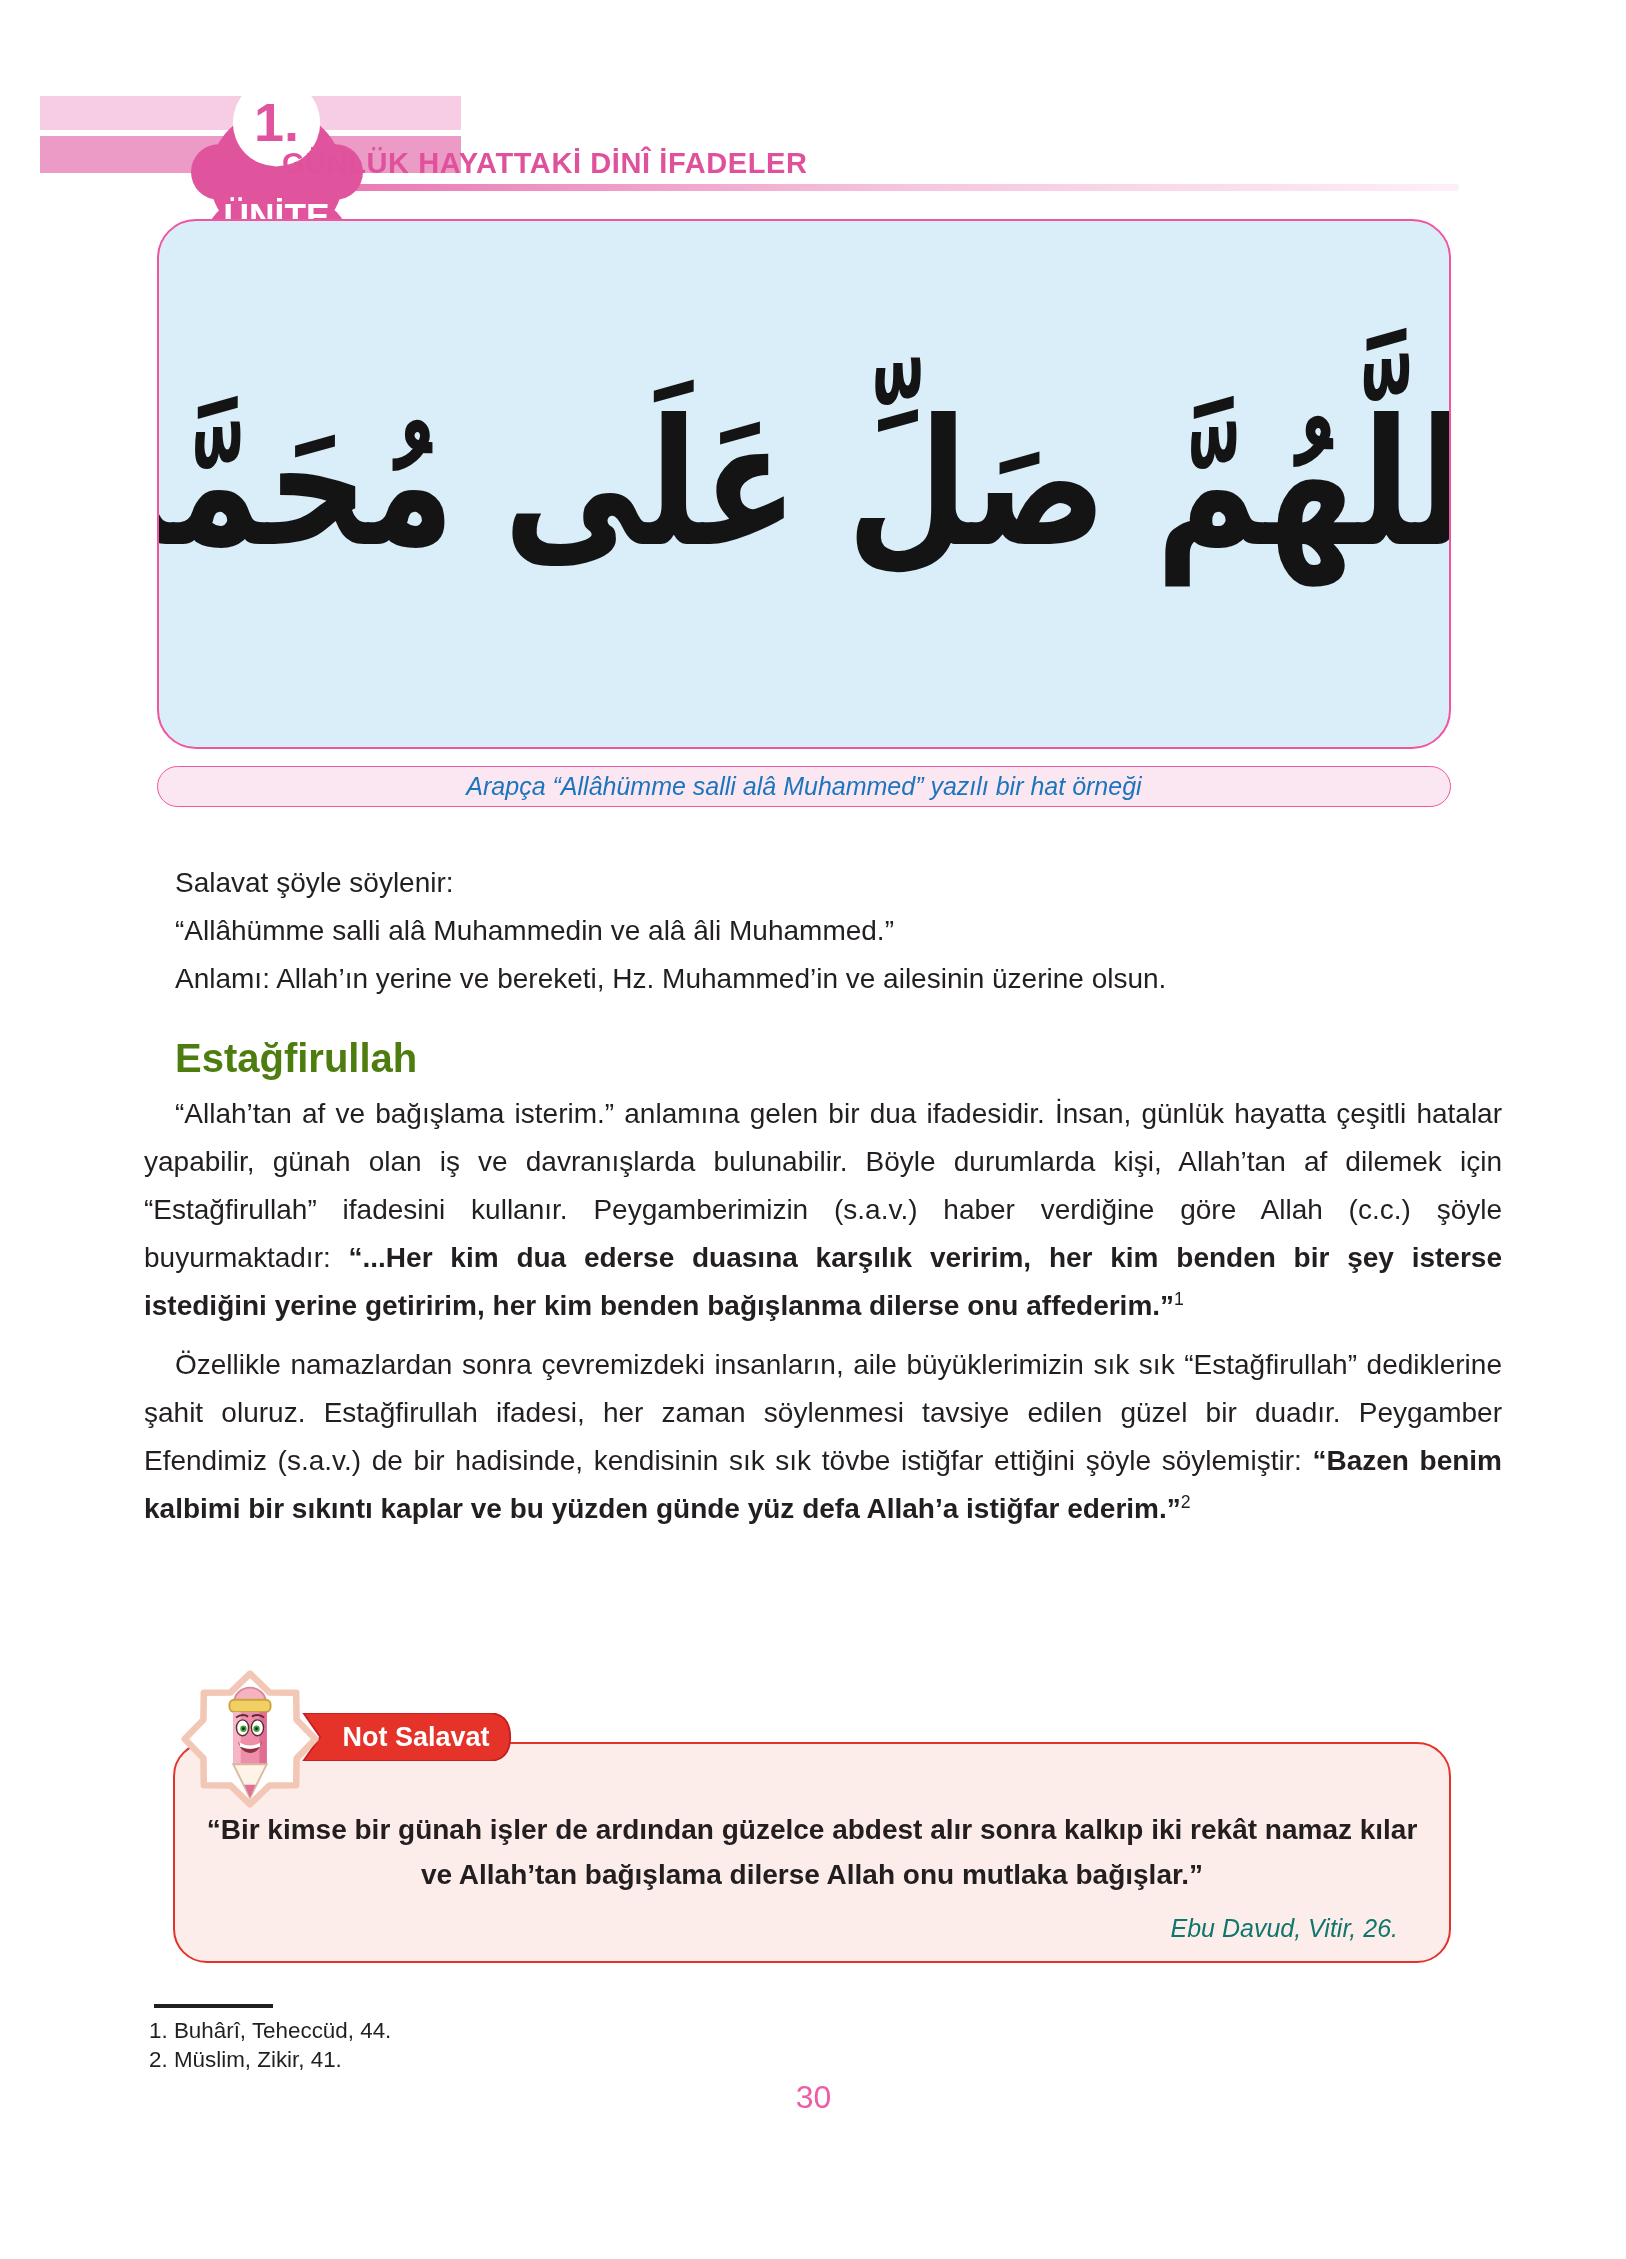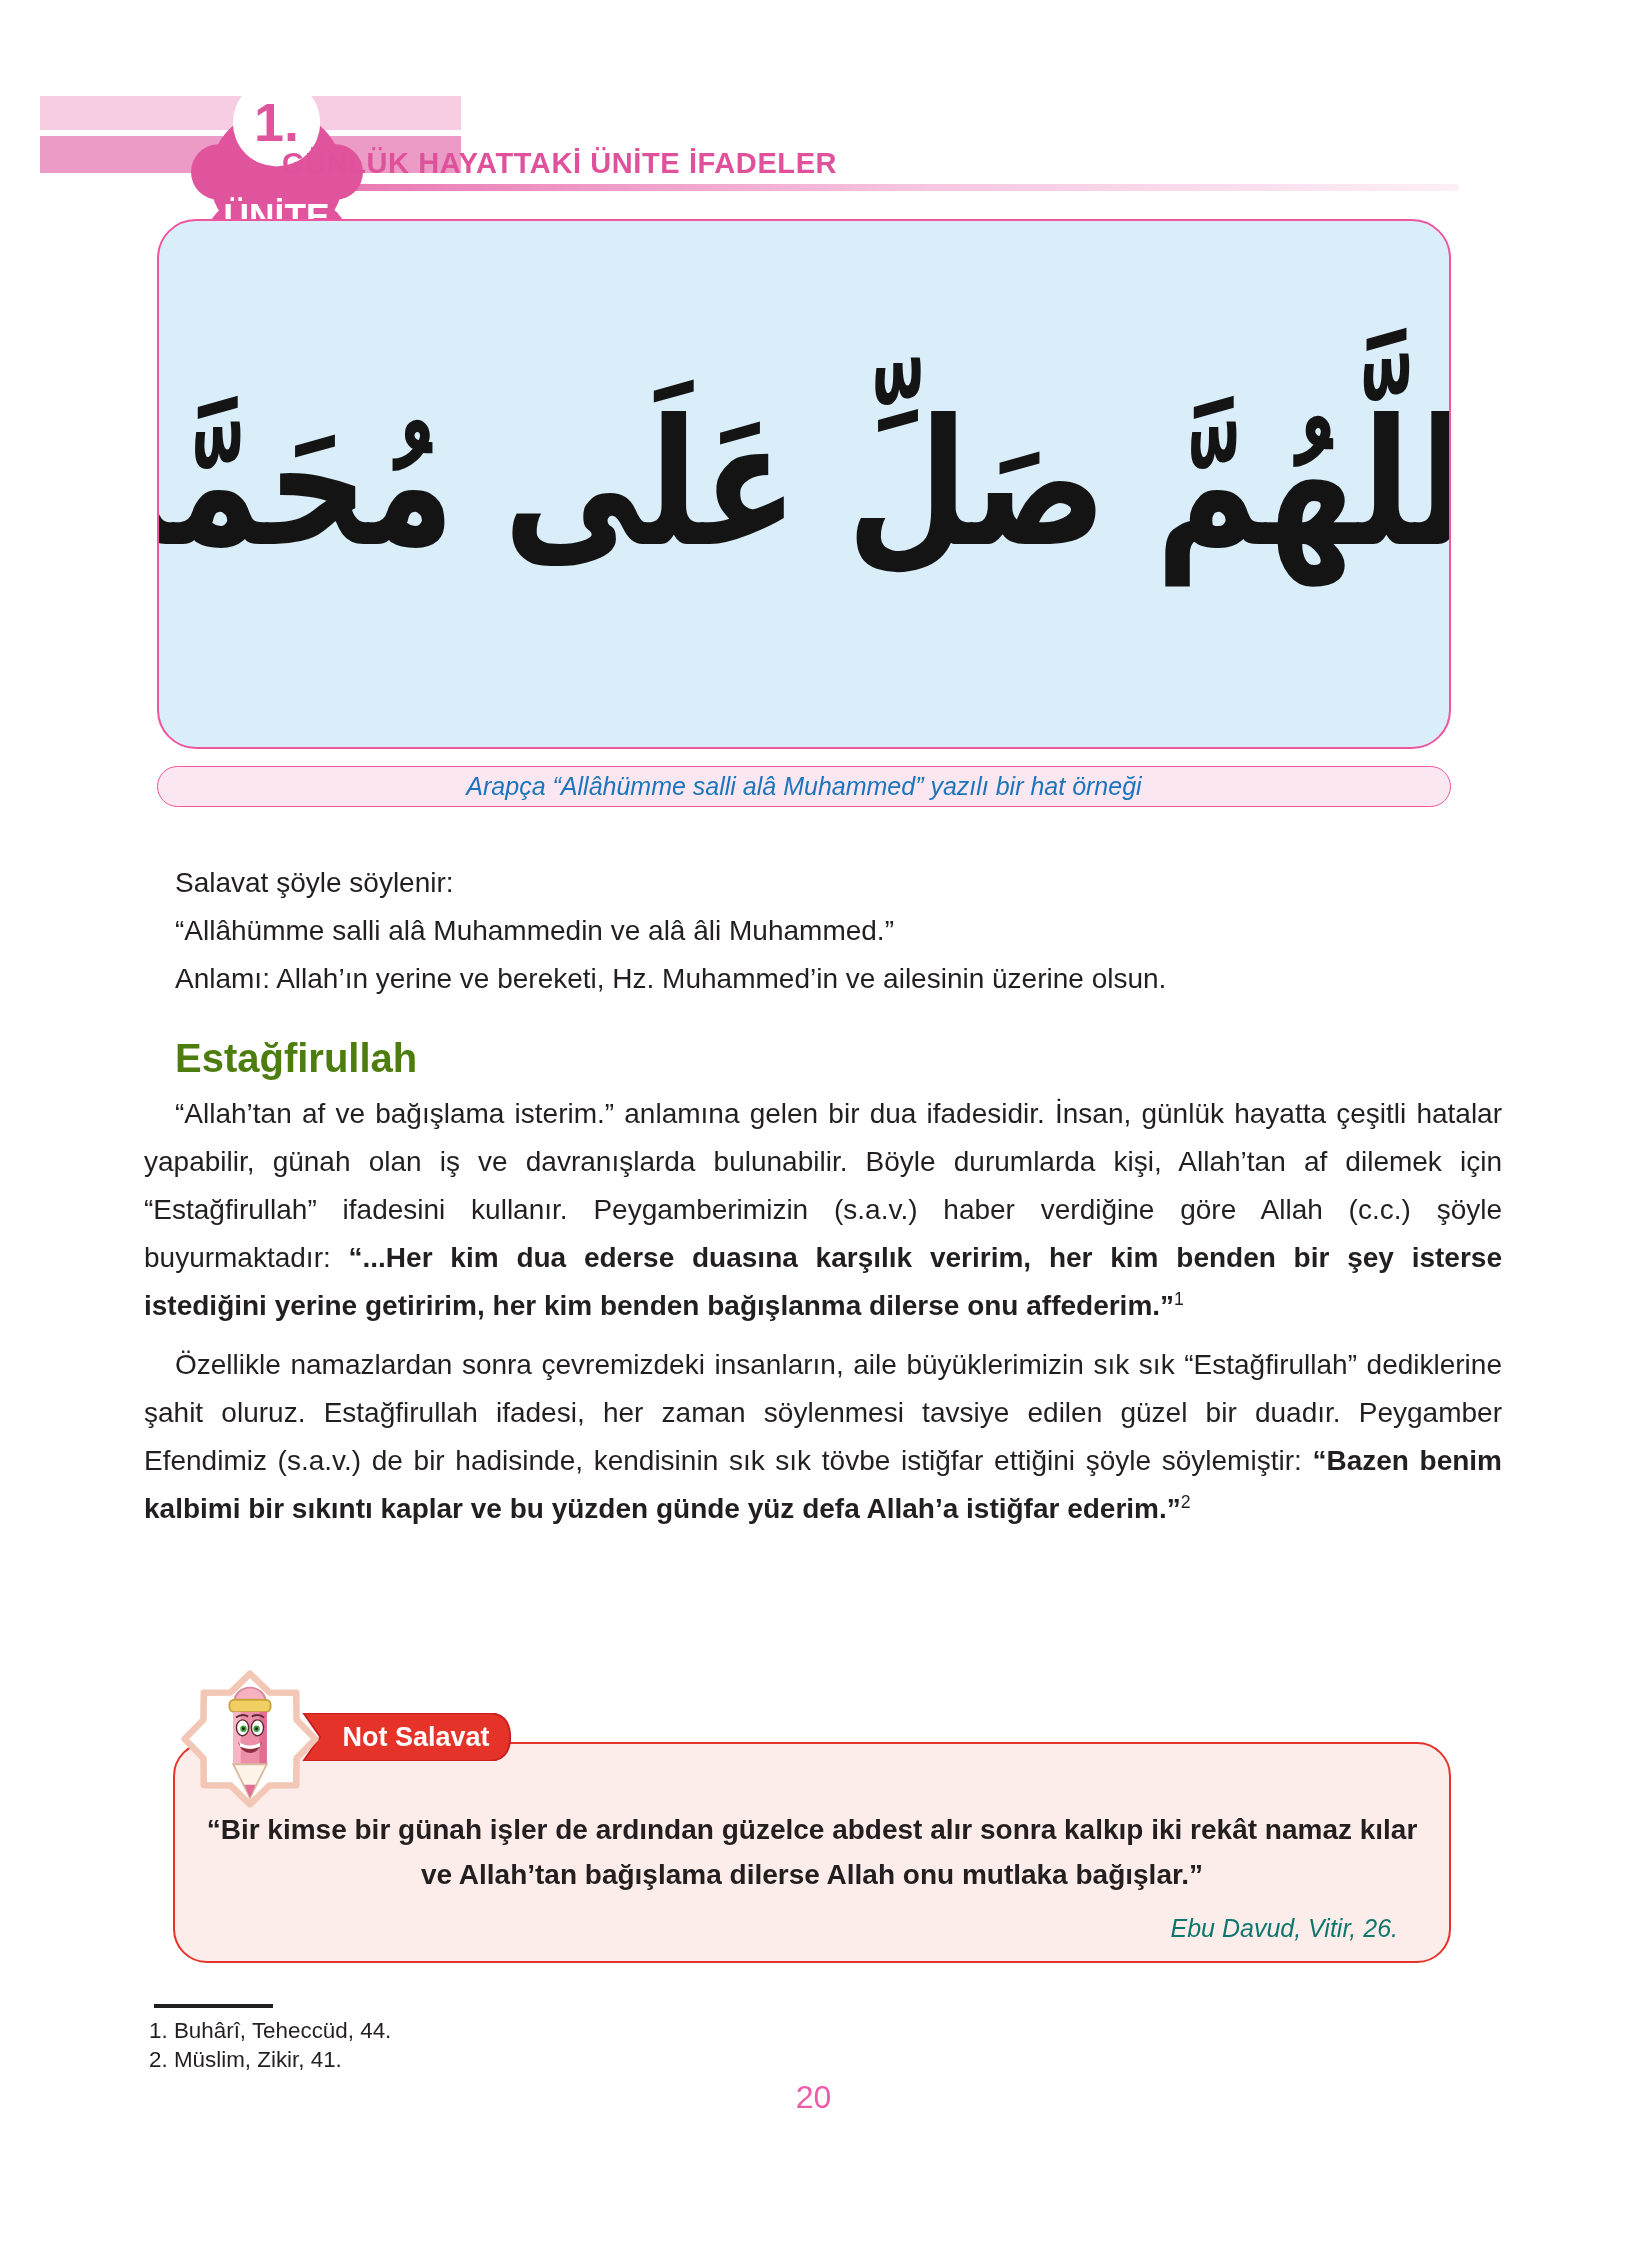--- a/index.html
+++ b/index.html
@@ -74,21 +74,21 @@
         <circle cx="55" cy="185" r="38"></circle>
         <circle cx="130" cy="185" r="38"></circle>
         <circle cx="92" cy="195" r="42"></circle>
       </g>
       <circle cx="92" cy="62" r="47" fill="#ffffff"></circle>
       <text x="92" y="82" text-anchor="middle" font-size="58" font-weight="bold" fill="#e0549e" font-family="Liberation Sans, sans-serif">1.</text>
       <text x="92" y="175" text-anchor="middle" font-size="38" font-weight="bold" fill="#ffffff" font-family="Liberation Sans, sans-serif">ÜNİTE</text>
     </svg>
   </div>
 
-  <div class="unit-title">GÜNLÜK HAYATTAKİ ÜNİTE İFADELER</div>
+  <div class="unit-title">GÜNLÜK HAYATTAKİ DİNÎ İFADELER</div>
 
   <div class="fig-box">
     <div class="fig-arabic">اللَّهُمَّ صَلِّ عَلَى مُحَمَّدٍ</div>
   </div>
   <div class="fig-caption">
     <span>Arapça “Allâhümme salli alâ Muhammed” yazılı bir hat örneği</span>
   </div>
 
   <div class="body-text">
     <div class="intro-line">Salavat şöyle söylenir:</div>
@@ -143,16 +143,16 @@
       <polygon points="69,124 81,124 75,138" fill="#e26d97"></polygon>
     </svg>
   </div>
 
   <div class="footnote-rule"></div>
   <div class="footnotes">
     <div>1. Buhârî, Teheccüd, 44.</div>
     <div>2. Müslim, Zikir, 41.</div>
   </div>
 
-  <div class="page-number">20</div>
+  <div class="page-number">30</div>
 
 </div>
 
 
 </body></html>

